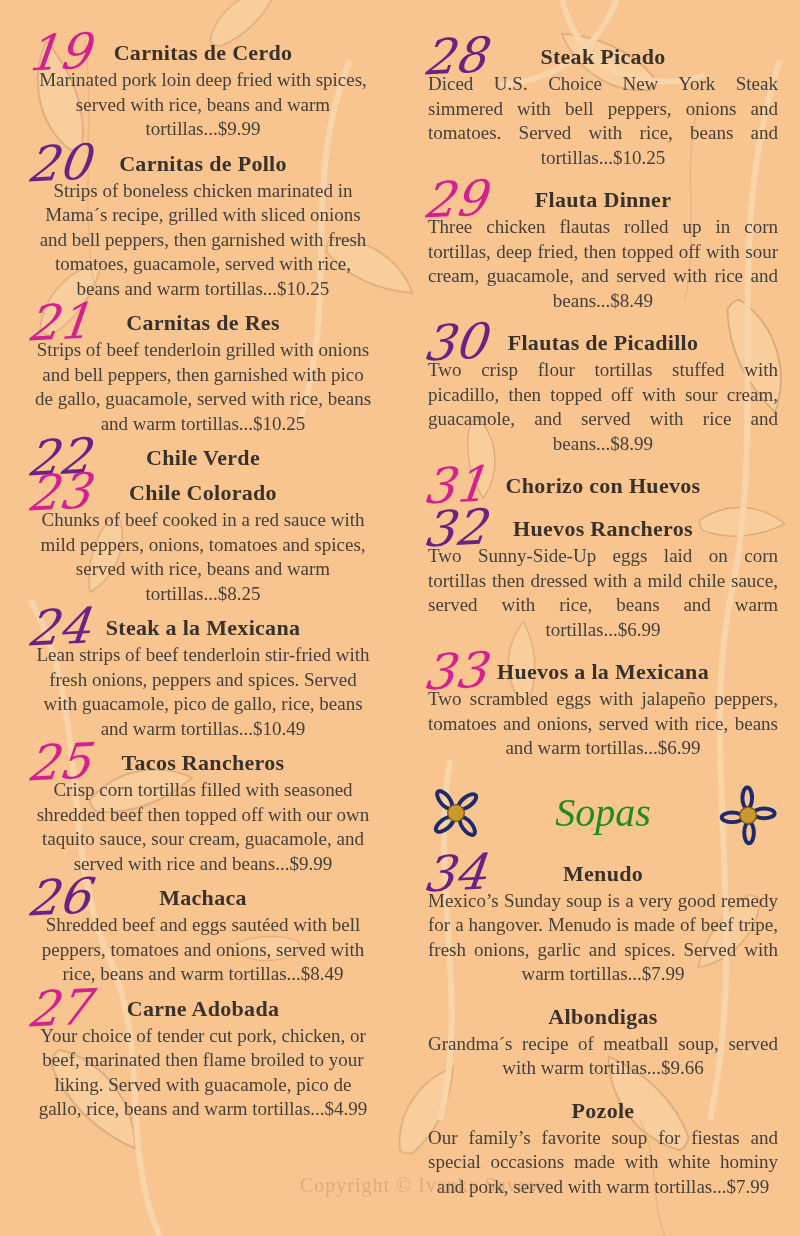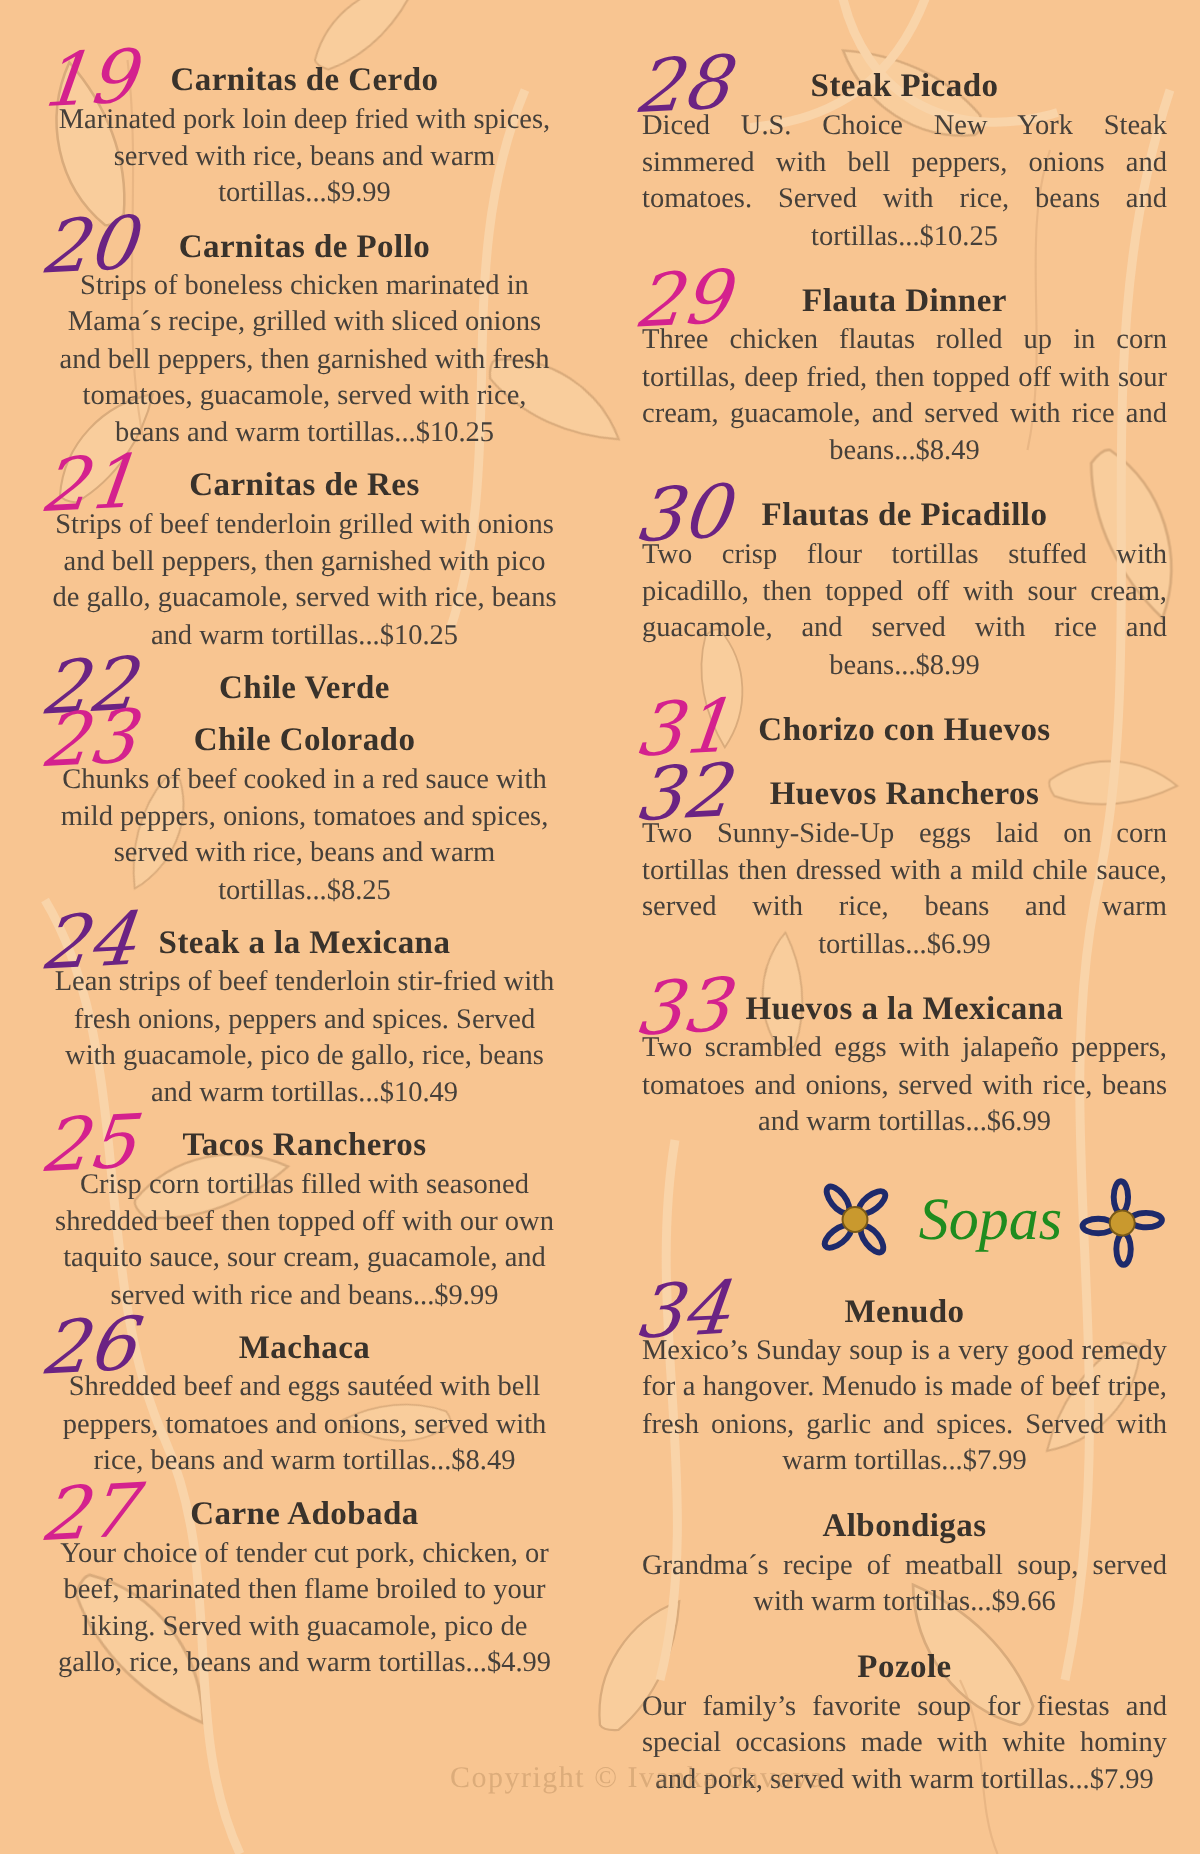--- a/index.html
+++ b/index.html
@@ -20,21 +20,21 @@
   .num.pink{color:var(--pink);}
   .num.purple{color:var(--purple);}
   .title{font-weight:700;font-size:22px;line-height:26px;text-align:center;color:var(--title);
          margin:0 0 2px;letter-spacing:.3px;}
   .desc{font-size:19px;line-height:24.5px;color:var(--ink);margin:0;}
   .col-left .desc{text-align:center;}
   .col-right .desc{text-align:justify;text-align-last:center;}
   .col-right .item{margin-bottom:17px;}
   .soup-item{margin-bottom:14px;}
   .no-num{}
-  .sopas-row{display:flex;align-items:center;justify-content:flex-end;gap:14px;margin:24px 0 20px;}
+  .sopas-row{display:flex;align-items:center;justify-content:space-between;gap:14px;margin:24px 0 20px;}
   .sopas-title{font-style:italic;font-size:40px;line-height:1;color:var(--green);}
   .flower{width:56px;height:56px;flex:0 0 auto;}
   .flower.right{transform:rotate(38deg) translateY(3px);}
   .watermark{position:absolute;left:300px;top:1174px;z-index:1;font-size:20px;
              color:var(--watermark);opacity:.35;letter-spacing:1px;white-space:nowrap;}
 </style>
 </head>
 <body>
 
 <div class="page">

